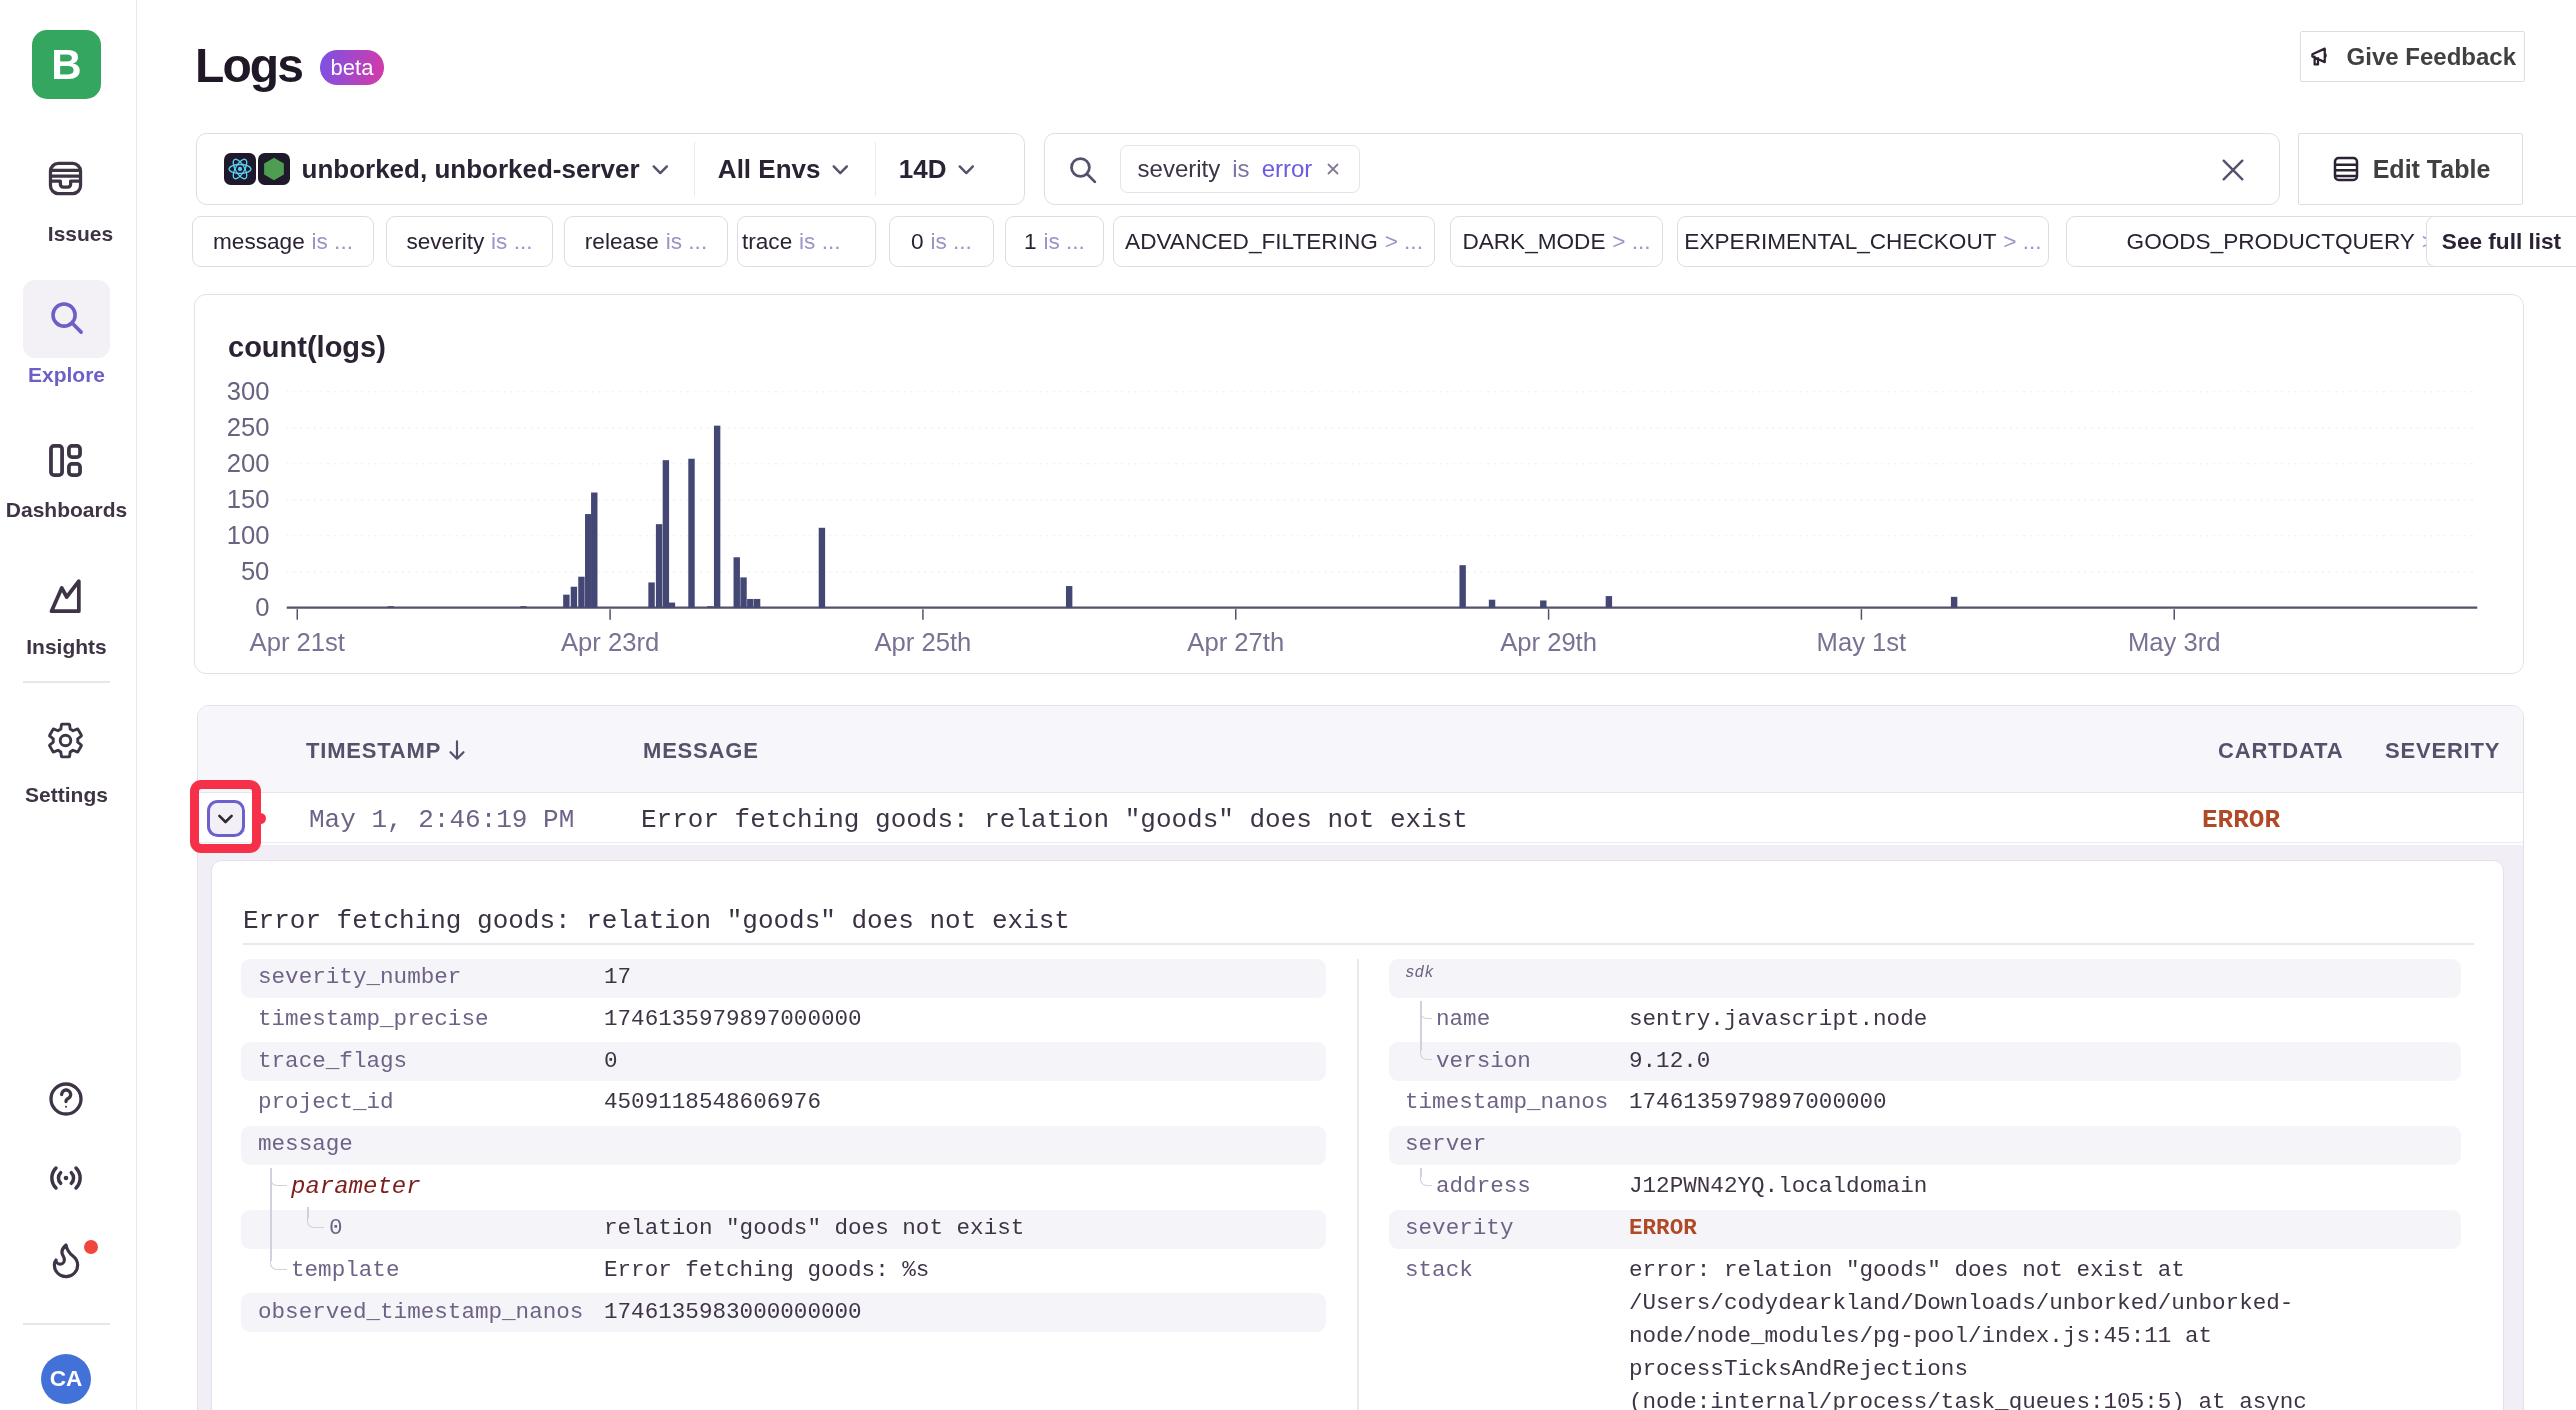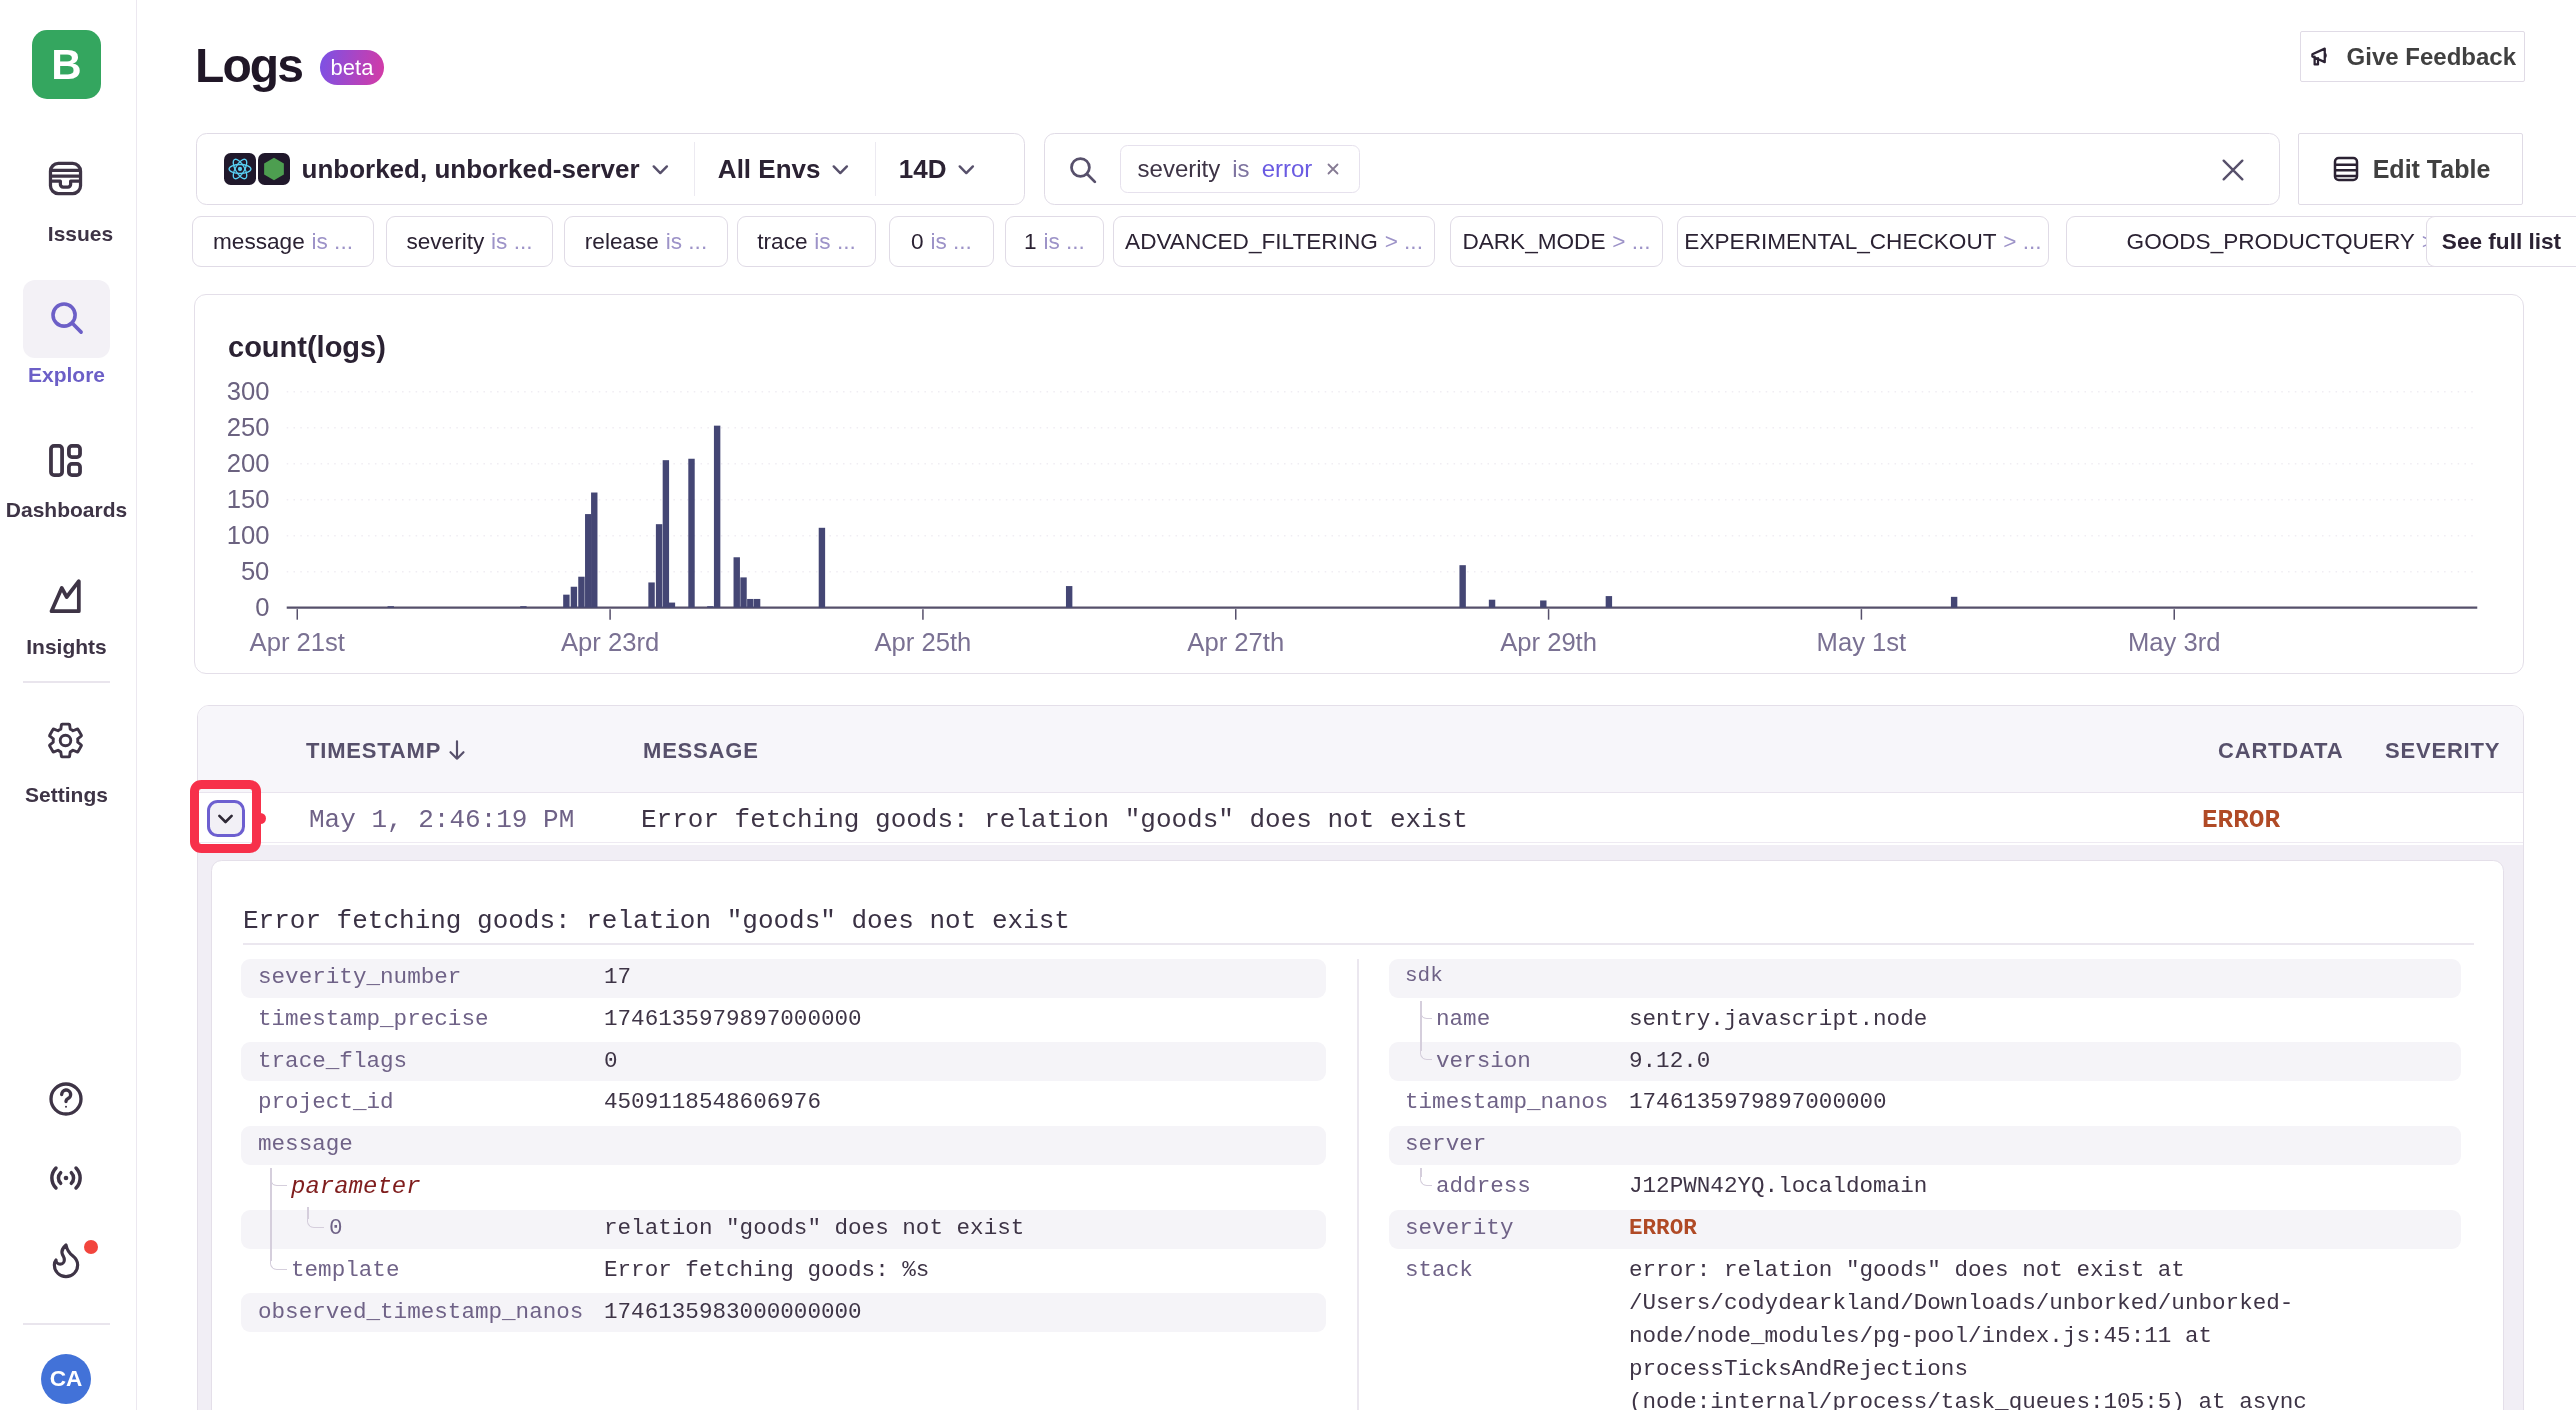--- a/index.html
+++ b/index.html
@@ -142,21 +142,21 @@
       <rect x="3.2" y="3.2" width="17.6" height="17.6" rx="3"></rect>
       <path d="M3.4 8.5 H20.6 M3.4 13 H20.6 M3.4 17.5 H20.6"></path>
     </svg>
   Edit Table
 </div>
 
 
 <div class="chip" style="left:192px;top:216px;width:182px;justify-content:center;padding:0;">message<span class="lt">is ...</span></div>
 <div class="chip" style="left:386px;top:216px;width:167px;justify-content:center;padding:0;">severity<span class="lt">is ...</span></div>
 <div class="chip" style="left:564px;top:216px;width:164px;justify-content:center;padding:0;">release<span class="lt">is ...</span></div>
-<div class="chip" style="left:737px;top:216px;width:139px;justify-content:center;padding:4px;">trace<span class="lt">is ...</span></div>
+<div class="chip" style="left:737px;top:216px;width:139px;padding:4px;">trace<span class="lt">is ...</span></div>
 <div class="chip" style="left:889px;top:216px;width:105px;justify-content:center;padding:0;">0<span class="lt">is ...</span></div>
 <div class="chip" style="left:1005px;top:216px;width:99px;justify-content:center;padding:0;">1<span class="lt">is ...</span></div>
 <div class="chip" style="left:1113px;top:216px;width:322px;justify-content:center;padding:0;">ADVANCED_FILTERING<span class="lt">&gt; ...</span></div>
 <div class="chip" style="left:1450px;top:216px;width:213px;justify-content:center;padding:0;">DARK_MODE<span class="lt">&gt; ...</span></div>
 <div class="chip" style="left:1677px;top:216px;width:372px;justify-content:center;padding:8px;">EXPERIMENTAL_CHECKOUT<span class="lt">&gt; ...</span></div>
 <div class="chip" style="left:2066px;top:216px;width:395px;justify-content:flex-end;padding:0;">GOODS_PRODUCTQUERY<span class="lt">&gt; ...</span></div>
 <div class="chip b" style="left:2426px;top:216px;width:150px;justify-content:center;padding:0;border-radius:9px 0 0 9px;border-right:none;">See full list</div>
 
 
 <div class="panel" style="left:194px;top:294px;width:2330px;height:380px;"></div>
@@ -268,21 +268,21 @@
 <div class="abs mono" style="left:291px;top:1173px;font-size:24px;color:#7f1d1d;font-style:italic;">parameter</div>
 <div class="abs" style="left:241px;top:1210px;width:1085px;height:39px;background:#f5f4f8;border-radius:9px;"></div>
 <div class="abs mono" style="left:329px;top:1215px;font-size:22.6px;color:#6f6287;">0</div>
 <div class="abs mono" style="left:604px;top:1215px;font-size:22.6px;color:#3e3446;">relation "goods" does not exist</div>
 <div class="abs mono" style="left:291px;top:1257px;font-size:22.6px;color:#6f6287;">template</div>
 <div class="abs mono" style="left:604px;top:1257px;font-size:22.6px;color:#3e3446;">Error fetching goods: %s</div>
 <div class="abs" style="left:241px;top:1293px;width:1085px;height:39px;background:#f5f4f8;border-radius:9px;"></div>
 <div class="abs mono" style="left:258px;top:1299px;font-size:22.6px;color:#6f6287;">observed_timestamp_nanos</div>
 <div class="abs mono" style="left:604px;top:1299px;font-size:22.6px;color:#3e3446;">1746135983000000000</div>
 <div class="abs" style="left:1389px;top:959px;width:1072px;height:39px;background:#f5f4f8;border-radius:9px;"></div>
-<div class="abs mono" style="left:1405px;top:964px;font-size:21px;color:#6f6287;">sdk</div>
+<div class="abs mono" style="left:1405px;top:964px;font-size:16px;color:#6f6287;font-style:italic;">sdk</div>
 <div class="abs mono" style="left:1436px;top:1006px;font-size:22.6px;color:#6f6287;">name</div>
 <div class="abs mono" style="left:1629px;top:1006px;font-size:22.6px;color:#3e3446;">sentry.javascript.node</div>
 <div class="abs" style="left:1389px;top:1042px;width:1072px;height:39px;background:#f5f4f8;border-radius:9px;"></div>
 <div class="abs mono" style="left:1436px;top:1048px;font-size:22.6px;color:#6f6287;">version</div>
 <div class="abs mono" style="left:1629px;top:1048px;font-size:22.6px;color:#3e3446;">9.12.0</div>
 <div class="abs mono" style="left:1405px;top:1089px;font-size:22.6px;color:#6f6287;">timestamp_nanos</div>
 <div class="abs mono" style="left:1629px;top:1089px;font-size:22.6px;color:#3e3446;">1746135979897000000</div>
 <div class="abs" style="left:1389px;top:1126px;width:1072px;height:39px;background:#f5f4f8;border-radius:9px;"></div>
 <div class="abs mono" style="left:1405px;top:1131px;font-size:22.6px;color:#6f6287;">server</div>
 <div class="abs mono" style="left:1436px;top:1173px;font-size:22.6px;color:#6f6287;">address</div>

